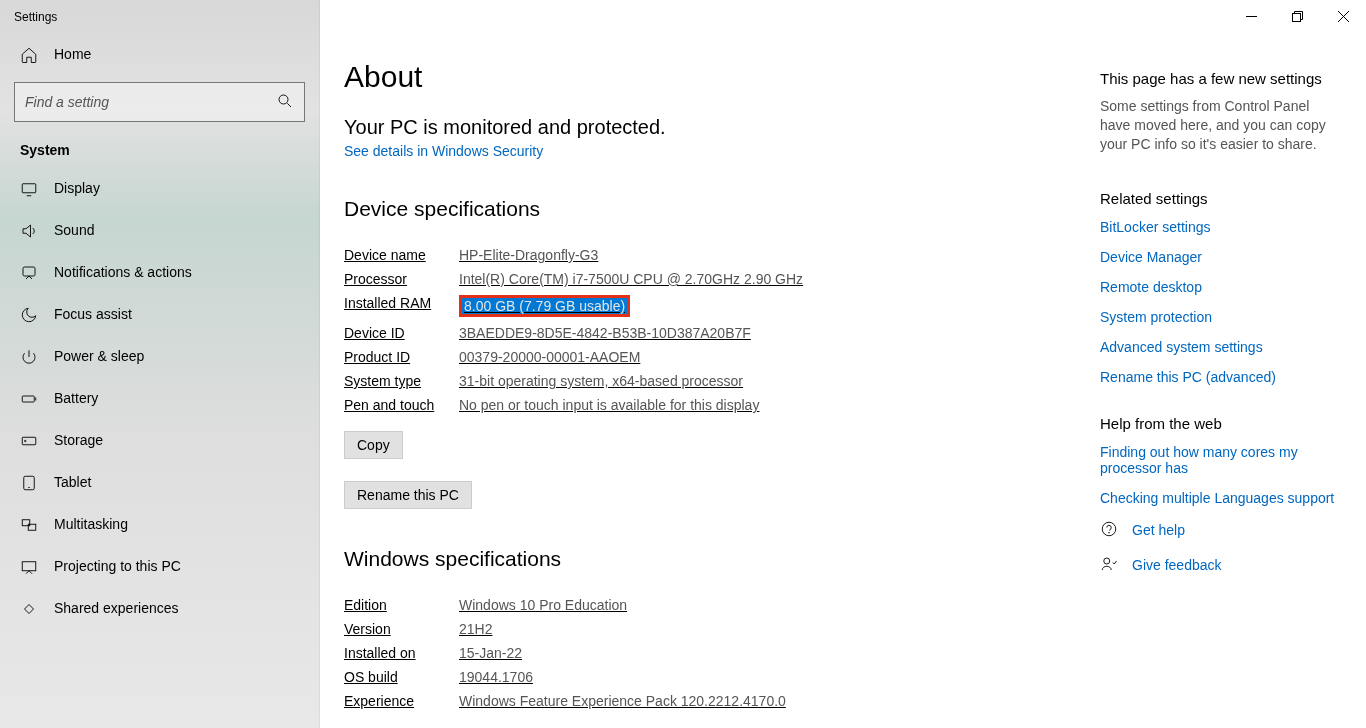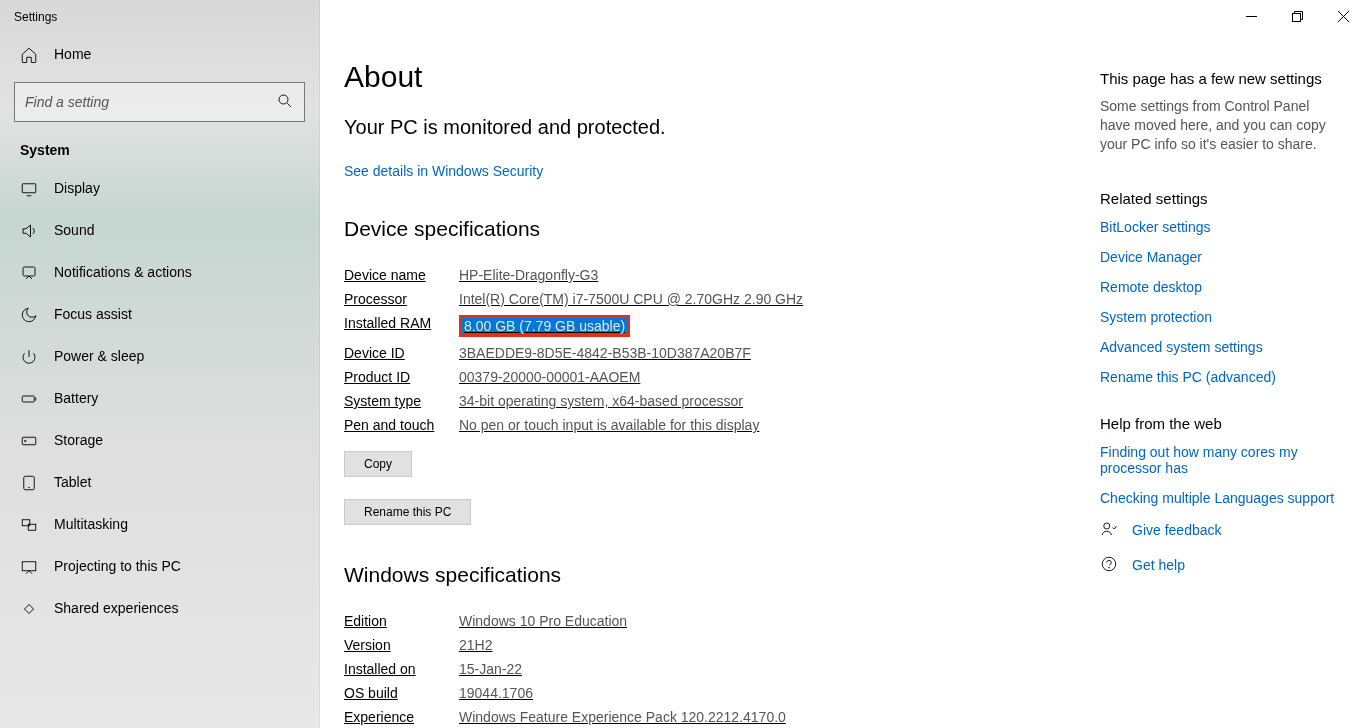--- a/index.html
+++ b/index.html
@@ -10,30 +10,30 @@
 .home-row .icon, .nav-item .icon { width:18px; display:flex; justify-content:center; }
 .search-box { margin:6px 14px 10px; height:40px; background:rgba(255,255,255,0.35); border:1px solid #777; display:flex; align-items:center; padding:0 10px; }
 .search-box input { flex:1; background:transparent; border:none; outline:none; font-size:14px; color:#555; font-style:italic; }
 .search-box input::placeholder{color:#555;font-style:italic;}
 .section-label { padding:10px 20px; font-weight:600; }
 .main { flex:1; display:flex; padding:0; background:#fff; }
 .content { flex:1; padding:16px 0 0 24px; overflow:auto; }
 .win-controls { position:absolute; top:0; right:0; display:flex; }
 .win-btn { width:46px; height:32px; display:flex; align-items:center; justify-content:center; cursor:pointer; }
 h1 { font-weight:400; font-size:30px; margin:44px 0 22px; }
-.subtitle{font-size:20px; margin-bottom:24px;}
+.subtitle{font-size:20px; margin-bottom:4px;}
 .link{color:#0067c0; cursor:pointer; display:inline-block;}
 h2{font-weight:400; font-size:21px; margin:38px 0 22px;}
 .spec-row{display:flex; padding:4px 0; font-size:14px;text-decoration:underline;}
 .spec-label{width:115px; color:#000;}
 .spec-value{color:#555;}
 .highlighted{ padding:0 2px; }
 .highlight-box{border:3px solid #e53019;display:inline-block;}
 .highlight-sel{background:#0078d4;color:#e5e5e5;}
-.btn{background:#e1e1e1; border:1px solid #ccc; padding:5px 19px; font-size:12px; cursor:pointer; margin-top:14px; display:inline-block;}
+.btn{background:#e1e1e1; border:1px solid #ccc; padding:5px 12px; font-size:14px; cursor:pointer; margin-top:14px; display:inline-block;}
 .right-pane{width:266px; padding:70px 30px 0 0;}
 .rp-head{font-size:15px; margin-bottom:10px;}
 .rp-text{font-size:14px; color:#555; margin-bottom:36px; line-height:1.35;}
 .rp-section{font-size:15px; margin:18px 0 12px;}
 .rp-link{color:#0067c0; cursor:pointer; margin-bottom:14px; font-size:14px; display:block;}
 .help-row{display:flex;align-items:center;gap:14px;margin-top:14px;cursor:pointer;}
 .icon svg{width:18px;height:18px;stroke:#000;stroke-width:1.2;fill:none;}
 </style>
 </head>
 <body>
@@ -179,21 +179,21 @@
     <div class="spec-row">
         <span class="spec-label">Device ID</span>
         <span class="spec-value">3BAEDDE9-8D5E-4842-B53B-10D387A20B7F</span>
       </div>
     <div class="spec-row">
         <span class="spec-label">Product ID</span>
         <span class="spec-value">00379-20000-00001-AAOEM</span>
       </div>
     <div class="spec-row">
         <span class="spec-label">System type</span>
-        <span class="spec-value">34-bit operating system, x64-based processor</span>
+        <span class="spec-value">31-bit operating system, x64-based processor</span>
       </div>
     <div class="spec-row">
         <span class="spec-label">Pen and touch</span>
         <span class="spec-value">No pen or touch input is available for this display</span>
       </div>
 
     <div><button class="btn">Copy</button></div>
     <div><button class="btn" style="margin-top:22px;">Rename this PC</button></div>
 
     <h2>Windows specifications</h2>
@@ -230,34 +230,34 @@
     <span class="rp-link">System protection</span>
     <span class="rp-link">Advanced system settings</span>
     <span class="rp-link">Rename this PC (advanced)</span>
 
     <div class="rp-section" style="margin-top:30px;">Help from the web</div>
     <span class="rp-link">Finding out how many cores my processor has</span>
     <span class="rp-link">Checking multiple Languages support</span>
 
     <div class="help-row">
       <span class="icon"><svg viewBox="0 0 24 24">
+            <circle cx="12" cy="12" r="9"></circle>
+            <path d="M9 10a3 3 0 1 1 4 3v1"></path>
+            <circle cx="12" cy="17" r="0.5"></circle>
+          </svg></span>
+      <span class="link">Get help</span>
+    </div>
+    <div class="help-row">
+      <span class="icon"><svg viewBox="0 0 24 24">
             <circle cx="9" cy="8" r="4"></circle>
             <path d="M3 20c0-3 3-5 6-5s6 2 6 5"></path>
             <path d="M17 10l2 2 3-4"></path>
           </svg></span>
       <span class="link">Give feedback</span>
     </div>
-    <div class="help-row">
-      <span class="icon"><svg viewBox="0 0 24 24">
-            <circle cx="12" cy="12" r="9"></circle>
-            <path d="M9 10a3 3 0 1 1 4 3v1"></path>
-            <circle cx="12" cy="17" r="0.5"></circle>
-          </svg></span>
-      <span class="link">Get help</span>
-    </div>
   </div>
 </div>
 
 <div class="win-controls">
   <div class="win-btn">
       <svg width="11" height="11" viewBox="0 0 11 11">
         <path d="M0 5.5h11" stroke="#000"></path>
       </svg>
     </div>
   <div class="win-btn">

